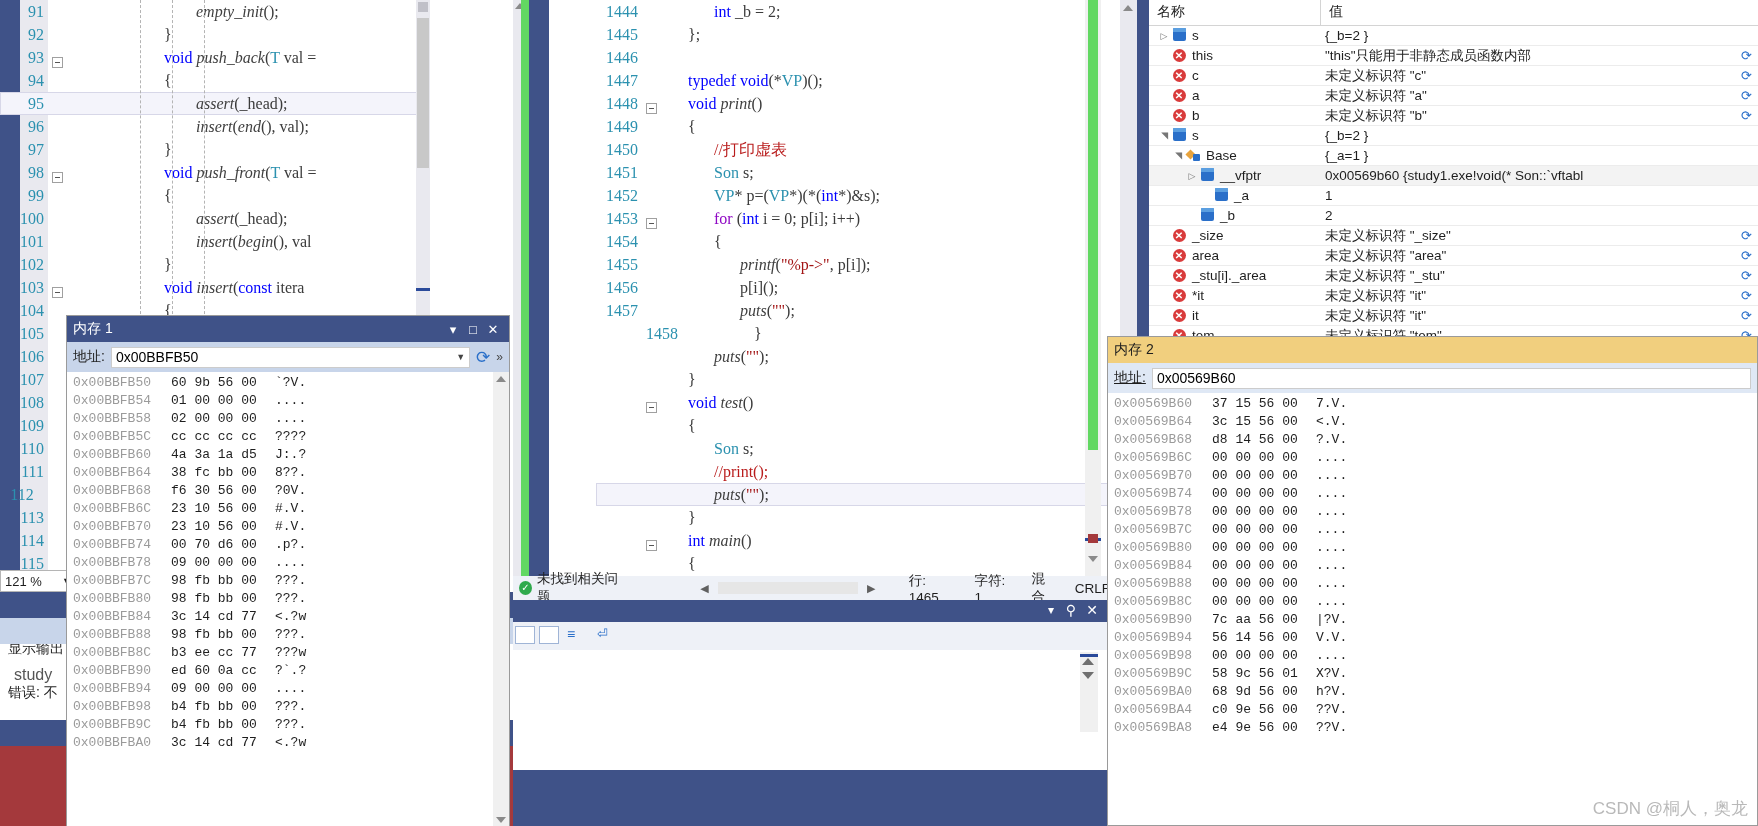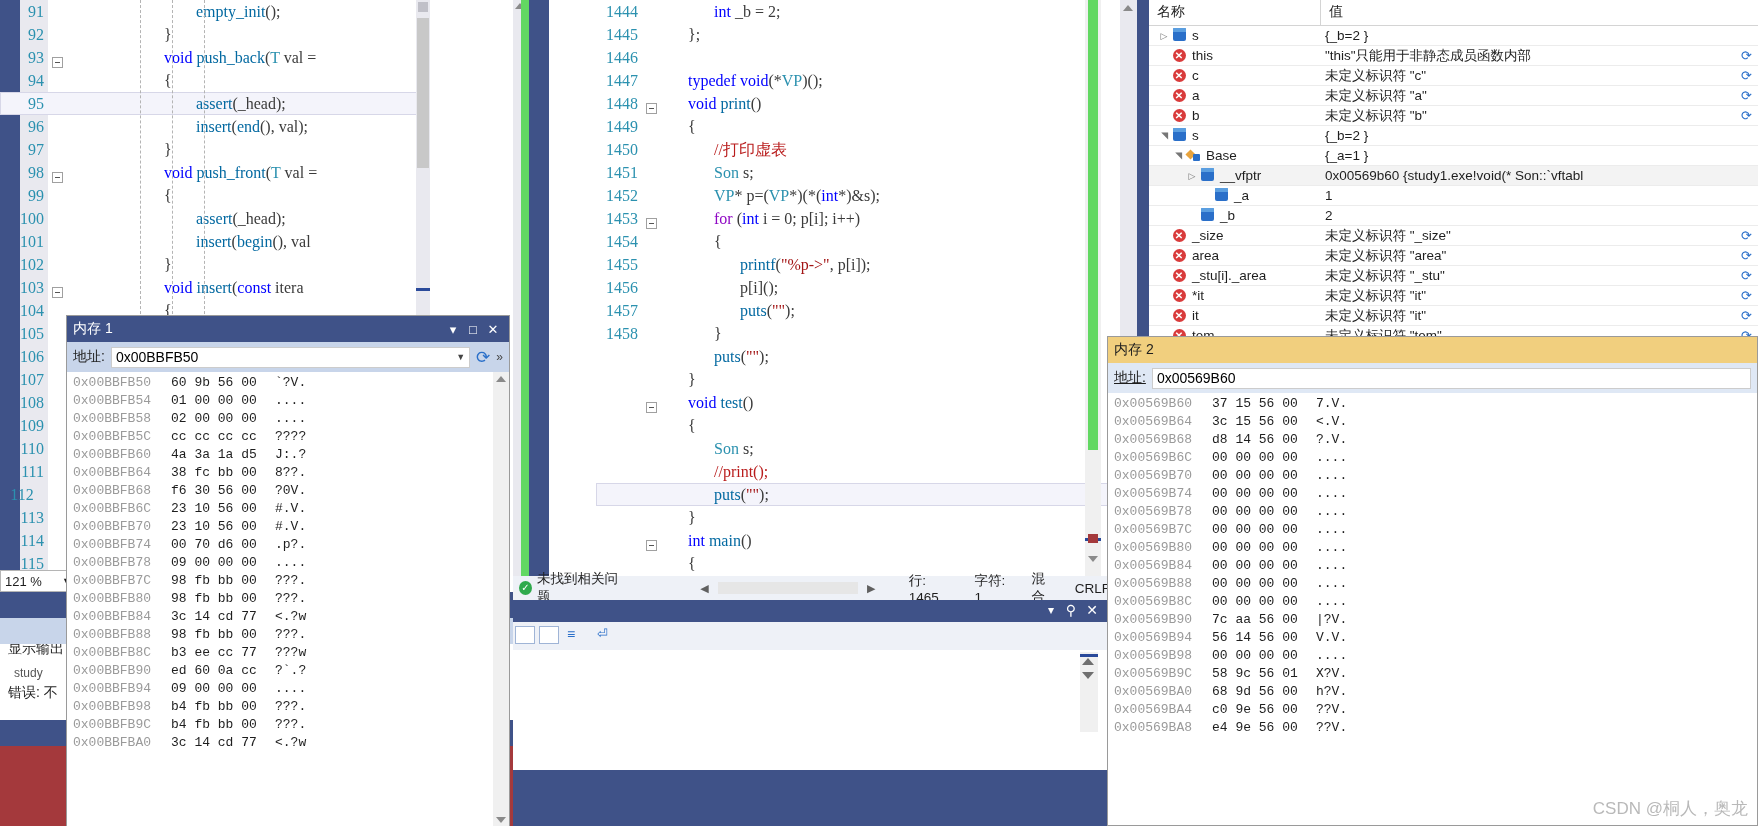--- a/index.html
+++ b/index.html
@@ -18,21 +18,21 @@
   .ln { width: 52px; text-align: right; padding-right: 8px; color: #2b91af; font-family: "Liberation Serif", serif; font-size: 16px; flex: 0 0 auto; }
   .gut-col { width: 16px; flex: 0 0 auto; position: relative; }
   .fold { width: 11px; height: 11px; border: 1px solid #a0a0a0; background:#fff; display:inline-block; position: relative; top: 5px; }
   .fold:after { content: ""; position: absolute; left: 2px; top: 4px; width: 5px; height: 1px; background: #555; }
   .codetxt { font-family: "Liberation Serif", serif; font-size: 16px; color: #3b3b3b; white-space: pre; flex: 1 1 auto; }
   .kw { color: #0000ff; }
   .typ { color: #2b91af; }
   .ctl { color: #8f08c4; }
   .str { color: #a31515; }
   .cmt { color: #b91c1c; font-family: Liberation Serif, serif; }
-  .fn  { color: #0369a1; }
+  .fn  { color: #404040; font-style: italic; }
 
   
   #left-editor { left: 0; top: 0; width: 430px; height: 585px; }
   #left-gutter-strip { position:absolute; left:0; top:0; width:20px; height:585px; background:#3f5288; }
   #left-ln-bg { position:absolute; left:20px; top:0; width:28px; height:585px; background:#e9e9ef; }
   .indentguide { position: absolute; top: 0; width: 0; border-left: 1px dashed #b4b4b4; height: 585px; }
 
   
   #center-editor { left: 513px; top: 0; width: 597px; height: 660px; background:#fff; }
   #center-scroll-left { position:absolute; left:0px; top:0; width:14px; height:585px; background:#e9e9ef; }
@@ -155,21 +155,21 @@
   </div>
 
   <div id="zoombox">
     <span>121 %</span>
     <span class="caret">▼</span>
   </div>
 
   <div id="output-panel">
     <div class="out-tab" style="left:8px;top:6px;">输出</div>
     <div class="out-tab" style="left:8px;top:40px;">显示输出</div>
-    <div class="out-tab" style="left:14px;top:66px;font-size:12px;color:#555;">study</div>
+    <div class="out-tab" style="left:14px;top:66px;font-size:16px;color:#555;">study</div>
     <div class="out-tab" style="left:8px;top:84px;">错误: 不</div>
     <div class="out-tab" style="left:6px;top:132px;color:#ffffff;">调试 交互</div>
   </div>
   <div class="vsbar" style="left:0;top:592px;width:513px;height:26px;"></div>
   <div class="vsbar" style="left:0;top:720px;width:513px;height:26px;"></div>
   <div class="redbar" style="left:0;top:746px;width:513px;height:80px;"></div>
   <div style="position:absolute;left:0;top:618px;width:513px;height:26px;background:#c8d5ea;"></div>
 
   <div class="editor" id="center-editor">
     <div id="center-scroll-left">
@@ -184,21 +184,21 @@
         <div class="code-line"><span class="ln" style="width: 50px;">1448</span><span class="gut-col"><span class="fold"></span></span><span class="codetxt" style="padding-left: 26px;"><span class="kw">void</span> <span class="fn">print</span>()</span></div>
         <div class="code-line"><span class="ln" style="width: 50px;">1449</span><span class="gut-col"></span><span class="codetxt" style="padding-left: 26px;">{</span></div>
         <div class="code-line"><span class="ln" style="width: 50px;">1450</span><span class="gut-col"></span><span class="codetxt" style="padding-left: 52px;"><span class="cmt">//打印虚表</span></span></div>
         <div class="code-line"><span class="ln" style="width: 50px;">1451</span><span class="gut-col"></span><span class="codetxt" style="padding-left: 52px;"><span class="typ">Son</span> s;</span></div>
         <div class="code-line"><span class="ln" style="width: 50px;">1452</span><span class="gut-col"></span><span class="codetxt" style="padding-left: 52px;"><span class="typ">VP</span>* p=(<span class="typ">VP</span>*)(*(<span class="kw">int</span>*)&amp;s);</span></div>
         <div class="code-line"><span class="ln" style="width: 50px;">1453</span><span class="gut-col"><span class="fold"></span></span><span class="codetxt" style="padding-left: 52px;"><span class="ctl">for</span> (<span class="kw">int</span> i = 0; p[i]; i++)</span></div>
         <div class="code-line"><span class="ln" style="width: 50px;">1454</span><span class="gut-col"></span><span class="codetxt" style="padding-left: 52px;">{</span></div>
         <div class="code-line"><span class="ln" style="width: 50px;">1455</span><span class="gut-col"></span><span class="codetxt" style="padding-left: 78px;"><span class="fn">printf</span>(<span class="str">"%p-&gt;"</span>, p[i]);</span></div>
         <div class="code-line"><span class="ln" style="width: 50px;">1456</span><span class="gut-col"></span><span class="codetxt" style="padding-left: 78px;">p[i]();</span></div>
         <div class="code-line"><span class="ln" style="width: 50px;">1457</span><span class="gut-col"></span><span class="codetxt" style="padding-left: 78px;"><span class="fn">puts</span>(<span class="str">""</span>);</span></div>
-        <div class="code-line"><span class="ln" style="width: 50px;">1458</span><span class="gut-col"></span><span class="codetxt" style="padding-left: 52px;">}</span></div>
+        <div class="code-line"><span class="ln" style="width: 50px; margin-left: 40px;">1458</span><span class="gut-col"></span><span class="codetxt" style="padding-left: 52px;">}</span></div>
         <div class="code-line"><span class="ln" style="width: 50px;"></span><span class="gut-col"></span><span class="codetxt" style="padding-left: 52px;"><span class="fn">puts</span>(<span class="str">""</span>);</span></div>
         <div class="code-line"><span class="ln" style="width: 50px;"></span><span class="gut-col"></span><span class="codetxt" style="padding-left: 26px;">}</span></div>
         <div class="code-line"><span class="ln" style="width: 50px;"></span><span class="gut-col"><span class="fold"></span></span><span class="codetxt" style="padding-left: 26px;"><span class="kw">void</span> <span class="fn">test</span>()</span></div>
         <div class="code-line"><span class="ln" style="width: 50px;"></span><span class="gut-col"></span><span class="codetxt" style="padding-left: 26px;">{</span></div>
         <div class="code-line"><span class="ln" style="width: 50px;"></span><span class="gut-col"></span><span class="codetxt" style="padding-left: 52px;"><span class="typ">Son</span> s;</span></div>
         <div class="code-line"><span class="ln" style="width: 50px;"></span><span class="gut-col"></span><span class="codetxt" style="padding-left: 52px;"><span class="cmt">//print();</span></span></div>
         <div class="code-line" style="background: rgb(244, 244, 251); box-shadow: rgb(215, 215, 232) 0px 0px 0px 1px inset;"><span class="ln" style="width: 50px;"></span><span class="gut-col"></span><span class="codetxt" style="padding-left: 52px;"><span class="fn">puts</span>(<span class="str">""</span>);</span></div>
         <div class="code-line"><span class="ln" style="width: 50px;"></span><span class="gut-col"></span><span class="codetxt" style="padding-left: 26px;">}</span></div>
         <div class="code-line"><span class="ln" style="width: 50px;"></span><span class="gut-col"><span class="fold"></span></span><span class="codetxt" style="padding-left: 26px;"><span class="kw">int</span> <span class="fn">main</span>()</span></div>
         <div class="code-line"><span class="ln" style="width: 50px;"></span><span class="gut-col"></span><span class="codetxt" style="padding-left: 26px;">{</span></div>

